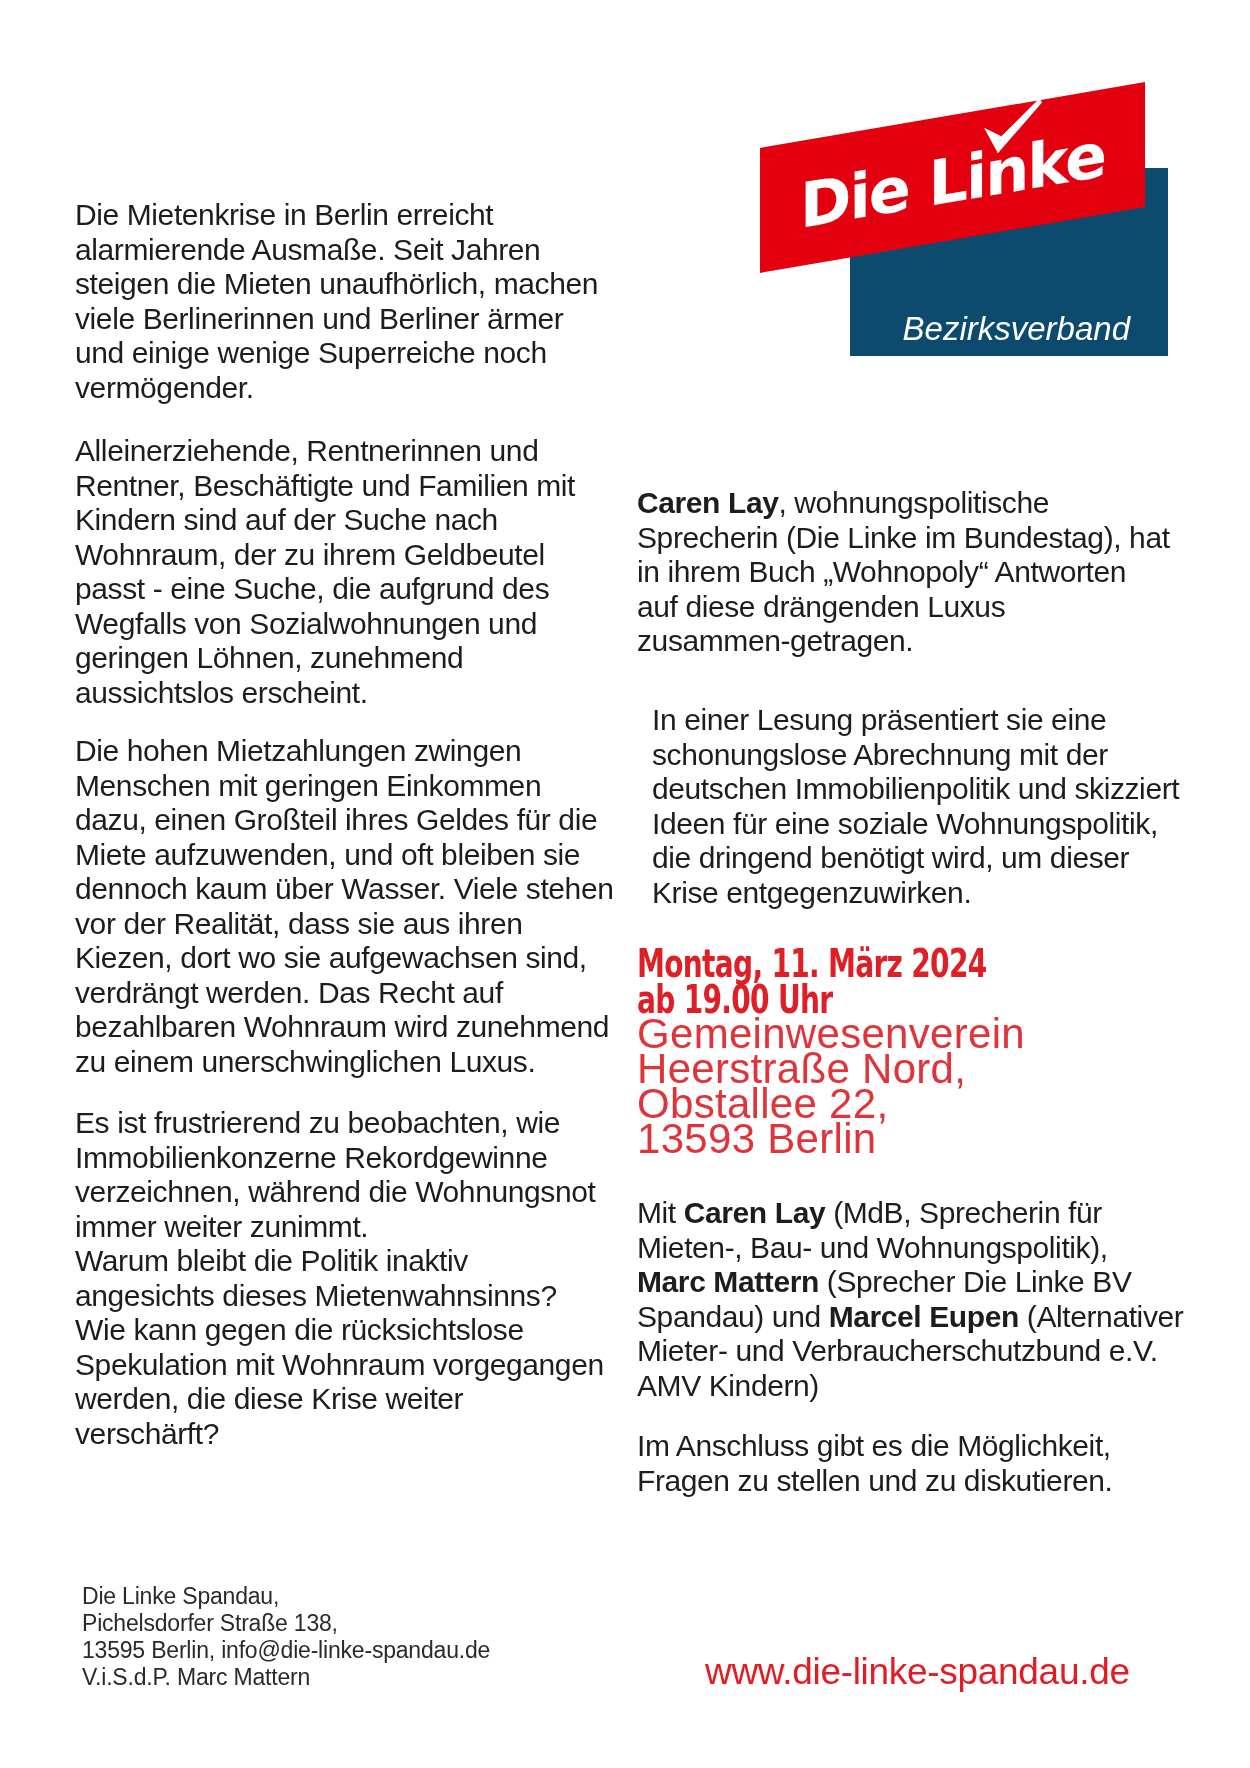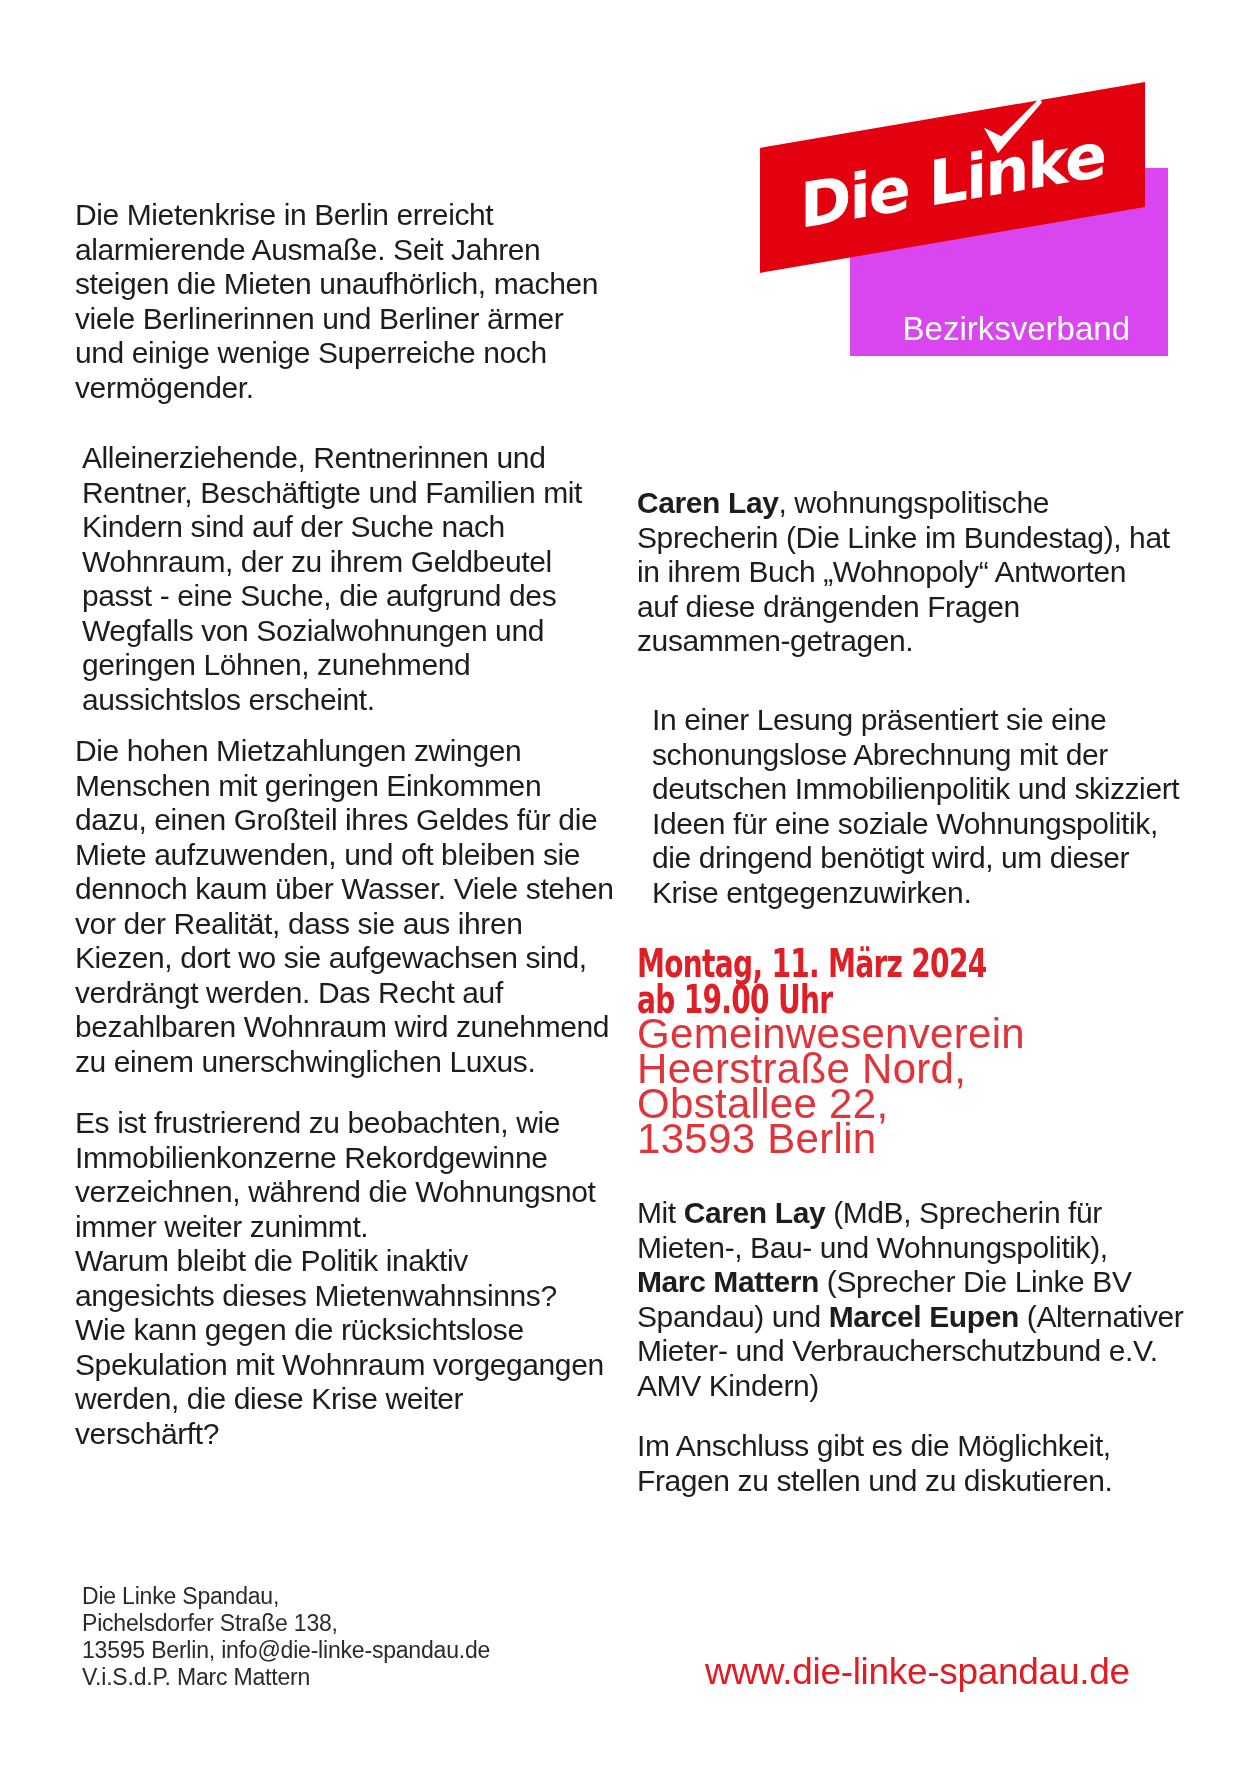--- a/index.html
+++ b/index.html
@@ -22,28 +22,29 @@
     letter-spacing: -0.4px;
     color: #1d1d1d;
   }
   .textblock b { font-weight: bold; }
 
   
   .logo-purple {
     position: absolute;
     left: 850px; top: 168px;
     width: 318px; height: 188px;
-    background: #d946ef;
+    background: #0c4a6e;
     box-sizing: border-box;
     padding: 101px 38px 0 0;
     text-align: right;
     color: #ffffff;
     font-size: 33px;
     line-height: 40px;
     white-space: pre-line;
+    font-style: italic;
   }
   .logo-red {
     position: absolute;
     left: 760px; top: 115px;
     width: 385px; height: 125px;
     background: #e3000f;
     transform: skewY(-9.7deg);
     display: flex;
     align-items: center;
     justify-content: center;
@@ -123,21 +124,21 @@
     </div>
   </div>
 
   <div>
     <p class="textblock" style="left:75px; top:198px; width:560px; margin:0;">Die Mietenkrise in Berlin erreicht
 alarmierende Ausmaße. Seit Jahren
 steigen die Mieten unaufhörlich, machen
 viele Berlinerinnen und Berliner ärmer
 und einige wenige Superreiche noch
 vermögender.</p>
-    <p class="textblock" style="left:75px; top:434px; width:560px; margin:7px;">Alleinerziehende, Rentnerinnen und
+    <p class="textblock" style="left:75px; top:434px; width:560px; margin:0;">Alleinerziehende, Rentnerinnen und
 Rentner, Beschäftigte und Familien mit
 Kindern sind auf der Suche nach
 Wohnraum, der zu ihrem Geldbeutel
 passt - eine Suche, die aufgrund des
 Wegfalls von Sozialwohnungen und
 geringen Löhnen, zunehmend
 aussichtslos erscheint.</p>
     <p class="textblock" style="left:75px; top:734px; width:560px; margin:0;">Die hohen Mietzahlungen zwingen
 Menschen mit geringen Einkommen
 dazu, einen Großteil ihres Geldes für die
@@ -157,21 +158,21 @@
 Wie kann gegen die rücksichtslose
 Spekulation mit Wohnraum vorgegangen
 werden, die diese Krise weiter
 verschärft?</p>
   </div>
 
   <div>
     <p class="textblock" style="left:637px; top:486px; width:560px; margin:0;"><b>Caren Lay</b><span>, wohnungspolitische
 Sprecherin (Die Linke im Bundestag), hat
 in ihrem Buch „Wohnopoly“ Antworten
-auf diese drängenden Fragen
+auf diese drängenden Luxus
 zusammen-getragen.</span></p>
     <p class="textblock" style="left:637px; top:688px; width:560px; margin:15px;">In einer Lesung präsentiert sie eine
 schonungslose Abrechnung mit der
 deutschen Immobilienpolitik und skizziert
 Ideen für eine soziale Wohnungspolitik,
 die dringend benötigt wird, um dieser
 Krise entgegenzuwirken.</p>
 
     <p class="event-date" style="margin:0;">Montag, 11. März 2024
 ab 19.00 Uhr</p>

